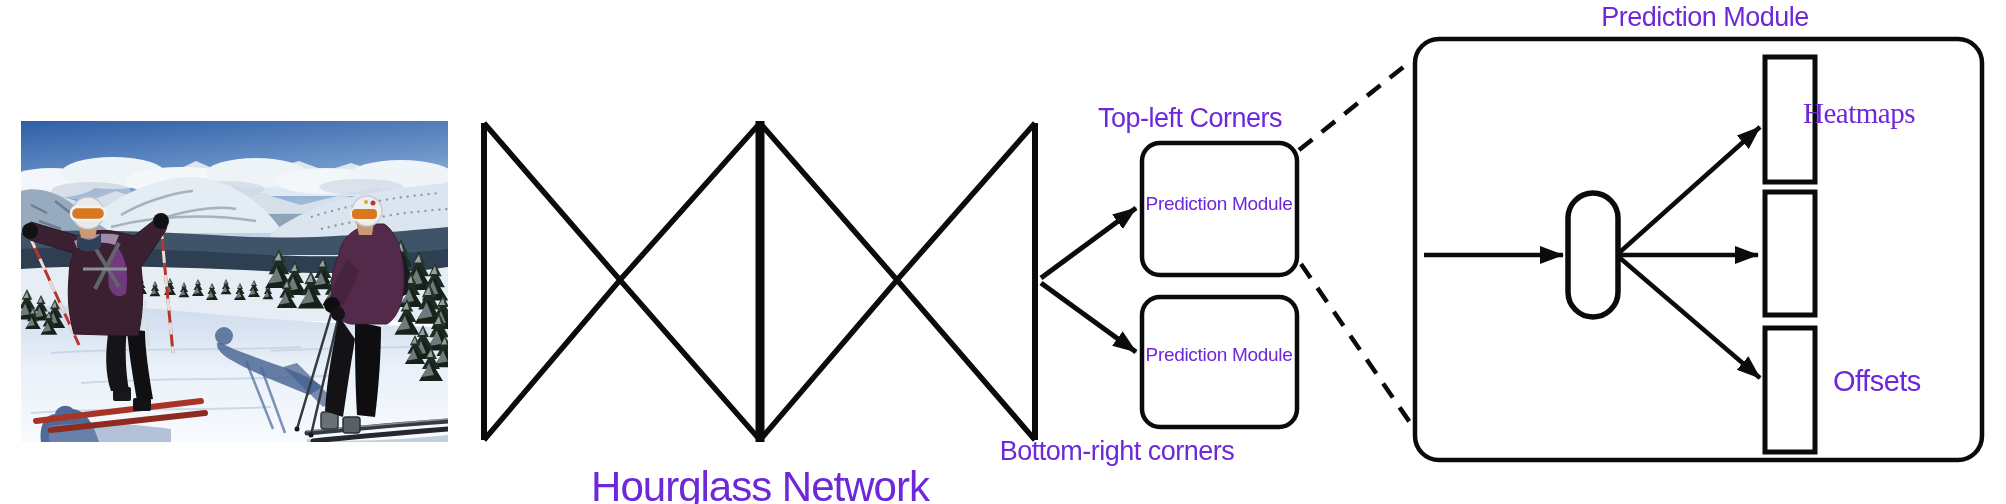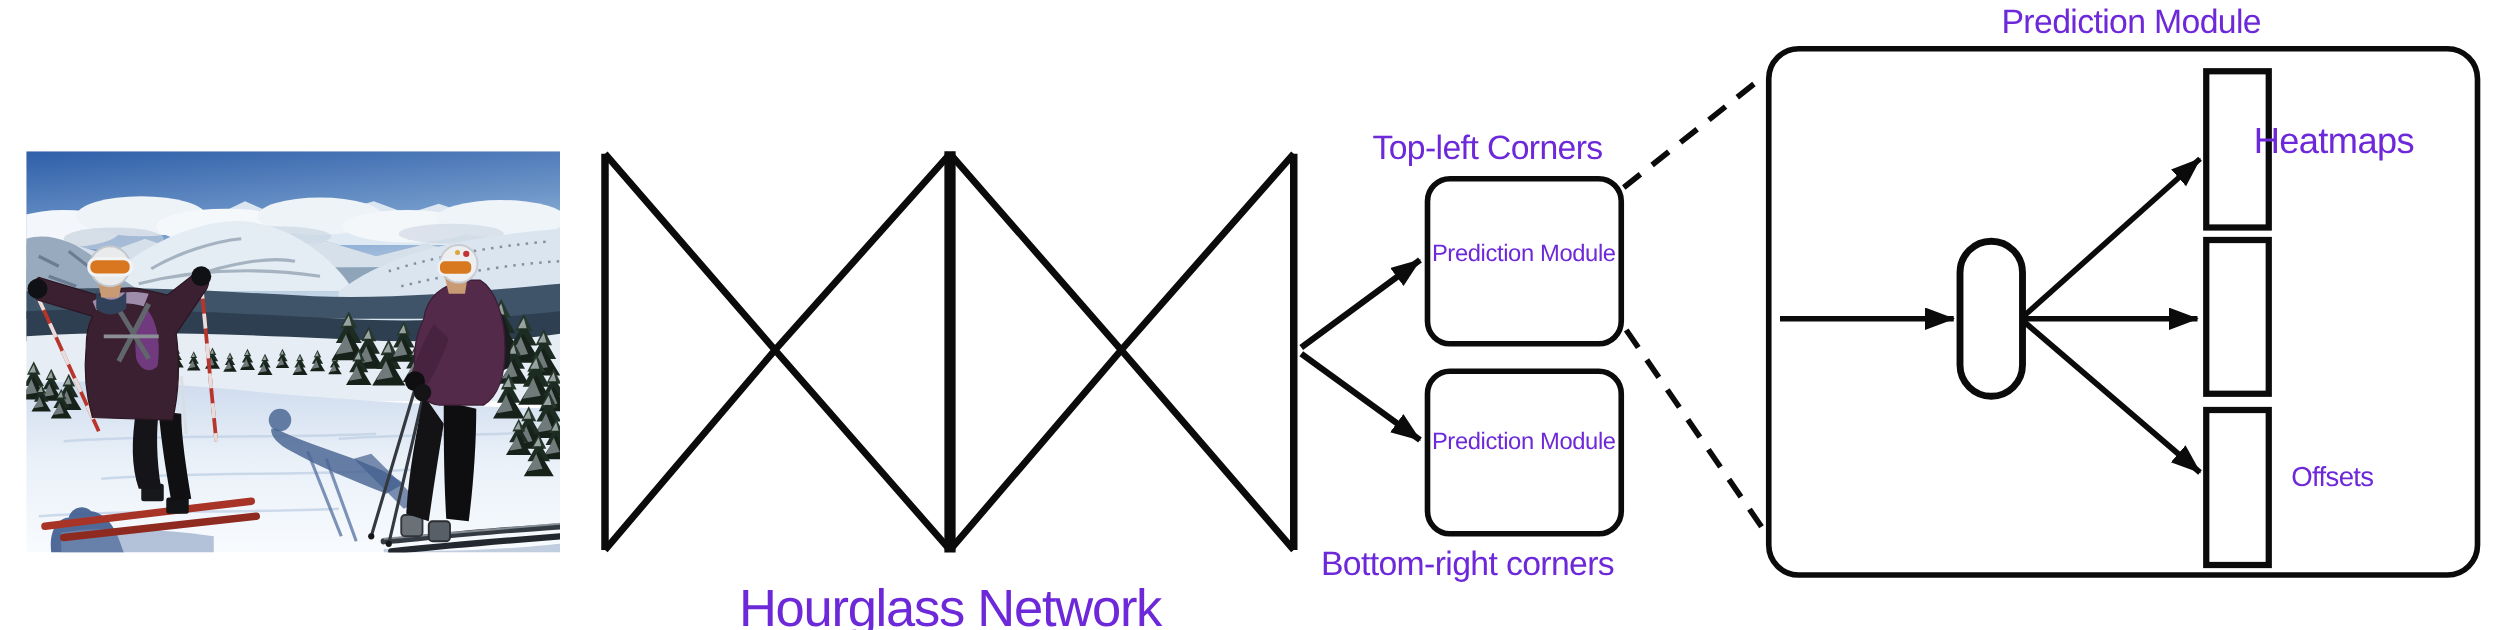--- a/index.html
+++ b/index.html
@@ -10,28 +10,28 @@
   .stage svg{display:block;}
   .photo-svg{position:absolute;left:21px;top:121px;width:427px;height:321px;}
   .diagram-svg{position:absolute;left:0;top:0;width:2006px;height:504px;}
   .lbl{
     position:absolute;color:#6d28d9;white-space:nowrap;line-height:1.1;
     transform:translate(-50%,-50%);
   }
   .lbl.left-align{transform:translate(0,-50%);}
   .lbl-hourglass{left:760px;top:487px;font-size:42px;letter-spacing:-1px;}
   .lbl-topcorners{left:1190px;top:119px;font-size:27px;letter-spacing:-0.5px;}
-  .lbl-bottomcorners{left:1174px;top:452px;font-size:27px;letter-spacing:-0.5px;}
+  .lbl-bottomcorners{left:1117px;top:452px;font-size:27px;letter-spacing:-0.5px;}
   .lbl-box-top{left:1219px;top:204px;font-size:19px;letter-spacing:-0.3px;}
   .lbl-box-bottom{left:1219px;top:355px;font-size:19px;letter-spacing:-0.3px;}
   .lbl-detail-title{left:1705px;top:18px;font-size:27px;letter-spacing:-0.5px;}
   .lbl-pooling{left:1570px;top:164px;font-size:25px;letter-spacing:-0.5px;}
-  .lbl-heatmaps{left:1803px;top:114px;font-size:29px;letter-spacing:-0.5px;}
+  .lbl-heatmaps{left:1803px;top:114px;font-size:29px;letter-spacing:-0.5px;font-family:Liberation Serif, serif;}
   .lbl-embeddings{left:1833px;top:254px;font-size:29px;letter-spacing:-0.5px;}
-  .lbl-offsets{left:1833px;top:382px;font-size:22px;letter-spacing:-0.5px;}
+  .lbl-offsets{left:1833px;top:382px;font-size:29px;letter-spacing:-0.5px;}
 </style>
 </head>
 <body>
 
 <div class="stage">
 
   <svg class="photo-svg" viewBox="0 0 427 321" preserveAspectRatio="none" aria-hidden="true">
     <defs>
       <linearGradient id="skyg" x1="0" y1="0" x2="0.25" y2="1">
         <stop offset="0" stop-color="#2f5fa9"></stop>

